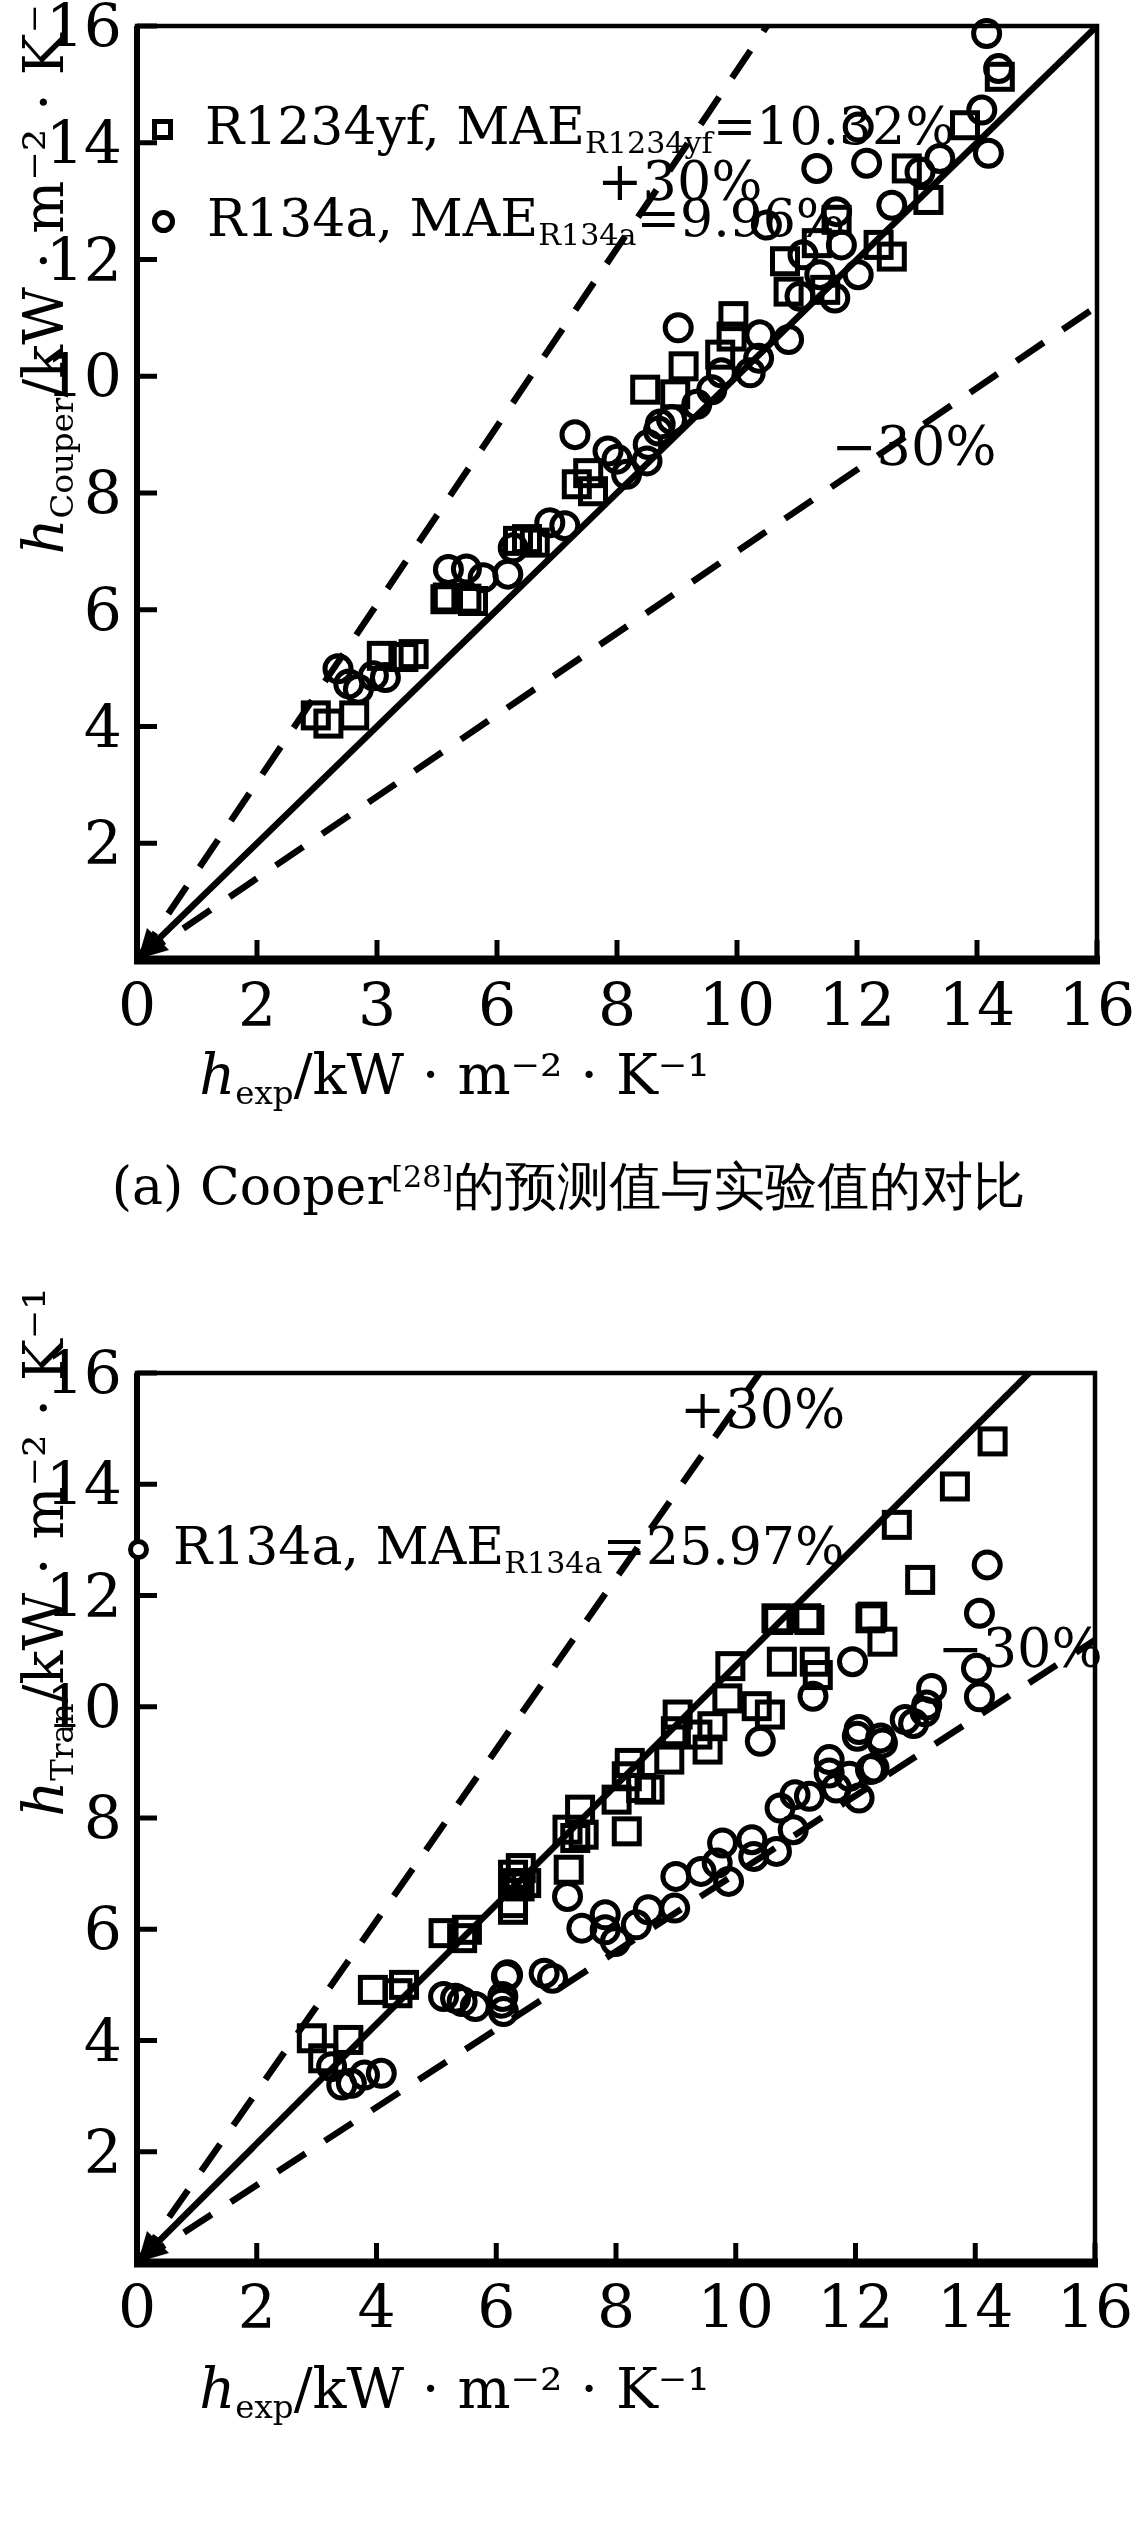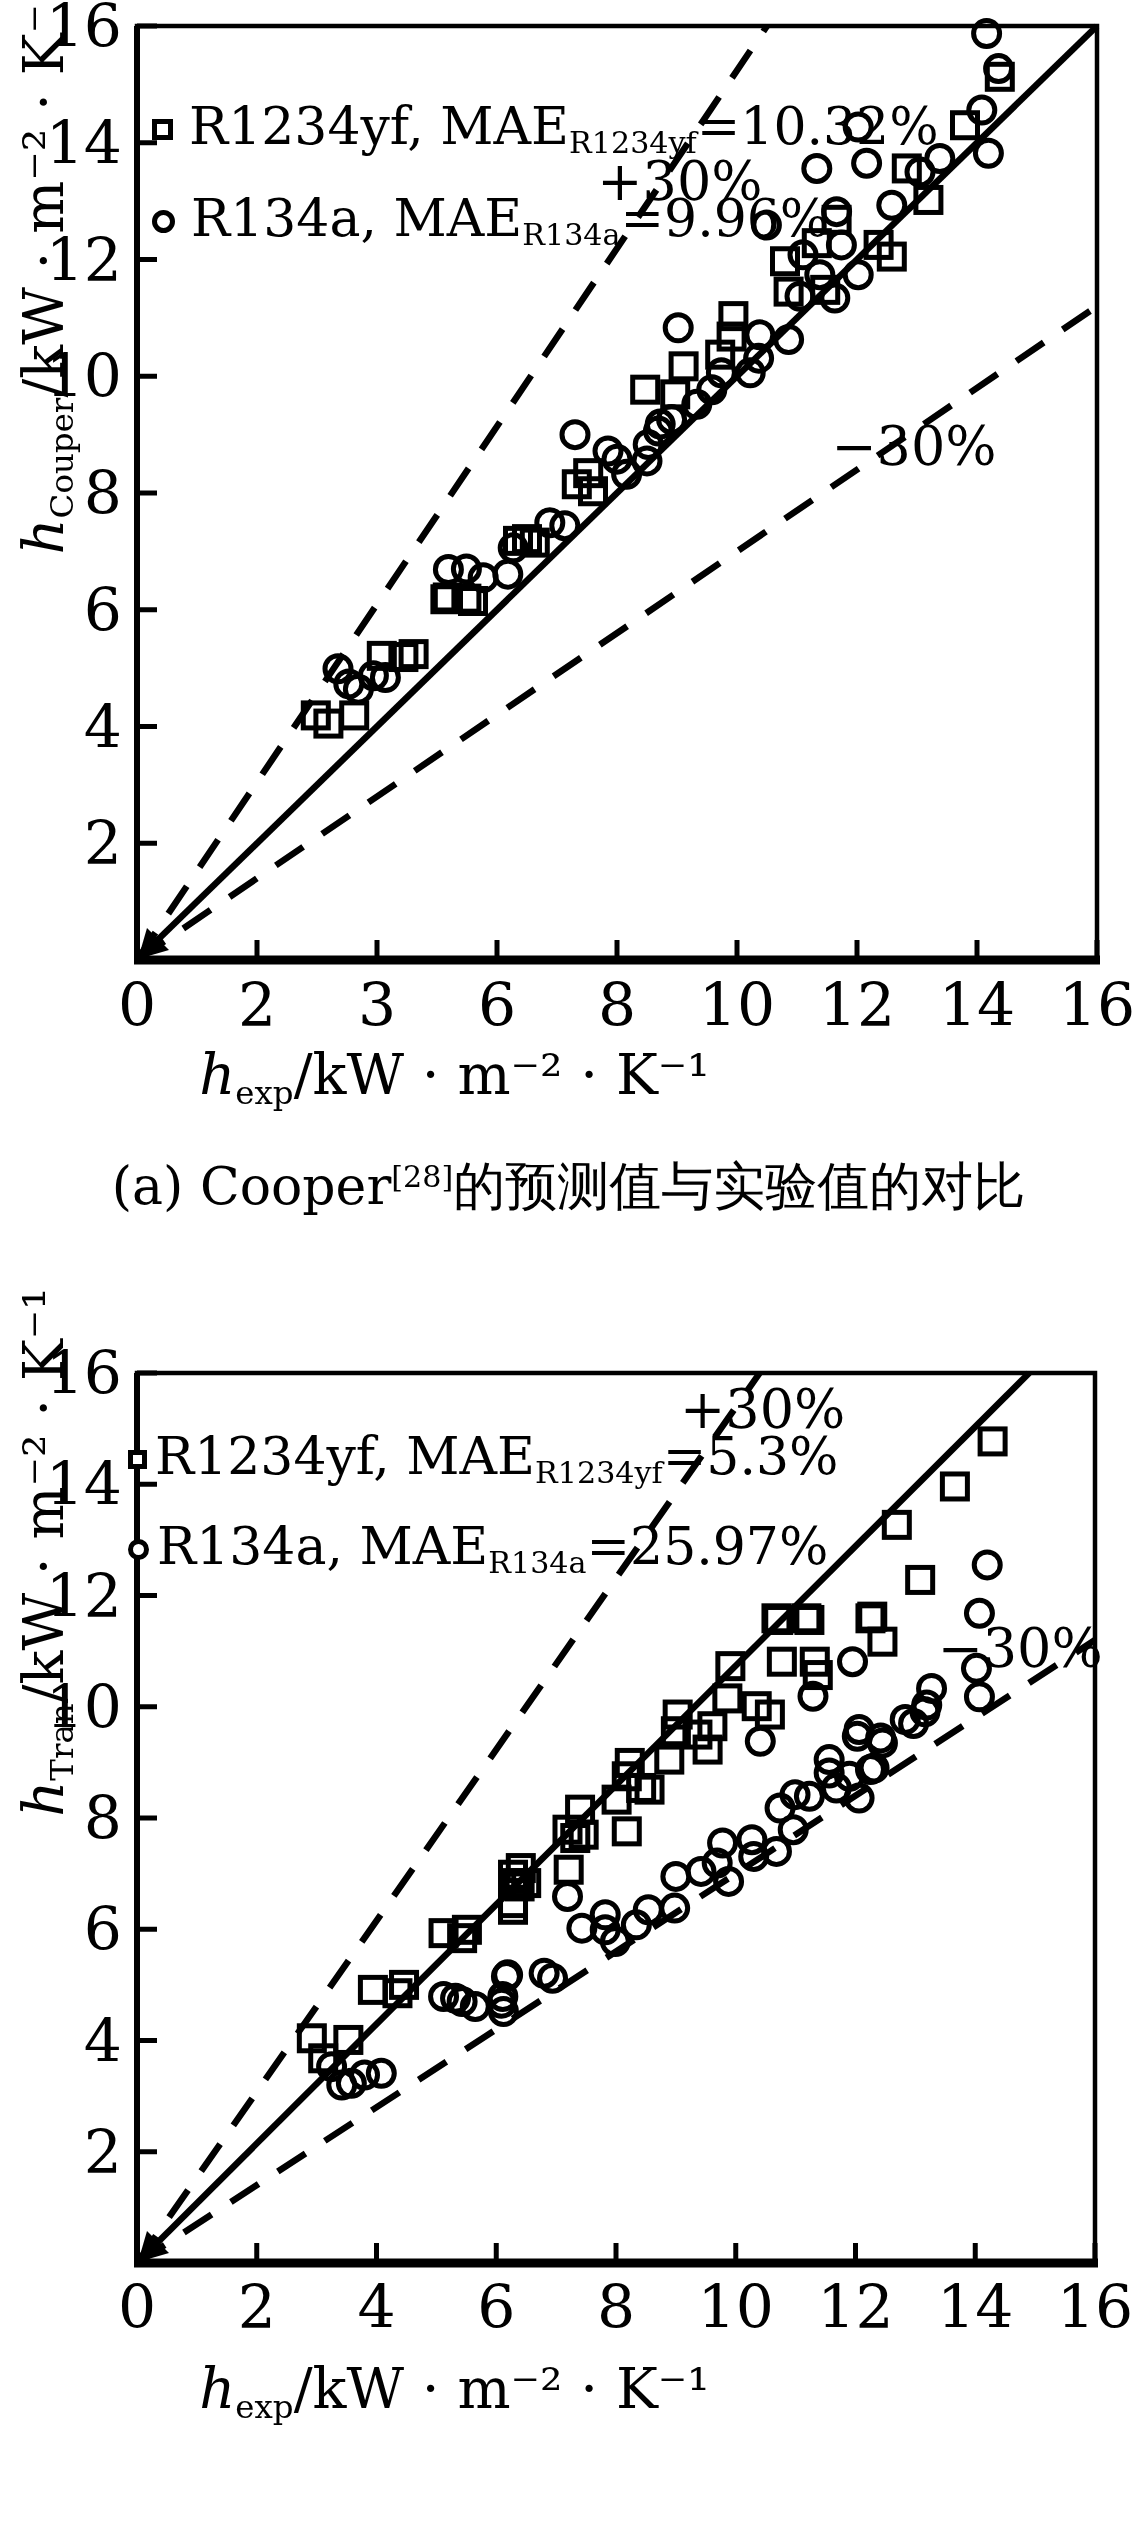--- a/index.html
+++ b/index.html
@@ -2,21 +2,21 @@
 <html><head>
 <meta charset="utf-8">
 <style>
   html,body{margin:0;padding:0;background:#ffffff;}
   body{width:1137px;height:2540px;position:relative;overflow:hidden;
        font-family:"DejaVu Serif","Liberation Serif",serif;color:#000;}
   #stage{position:absolute;left:0;top:0;width:1137px;height:2540px;}
   svg#plot{position:absolute;left:0;top:0;}
   .overlay{position:absolute;left:0;top:0;width:1137px;height:2540px;pointer-events:none;}
   .legend-row{position:absolute;display:flex;align-items:center;white-space:nowrap;
-              font-size:52px;line-height:1;}
+              font-size:52px;line-height:1;gap:16px;}
   .lg-marker{display:inline-block;box-sizing:border-box;border:5px solid #000;background:#fff;}
   .lg-square{width:21px;height:21px;margin-right:16px;}
   .lg-circle{width:23px;height:23px;border-radius:50%;margin-right:16px;}
   .lg-square-b{width:19px;height:19px;margin-right:8px;}
   .lg-circle-b{width:21px;height:21px;border-radius:50%;margin-right:8px;}
   .sub{font-size:0.58em;vertical-align:-0.3em;}
   .sup{font-size:0.58em;vertical-align:0.55em;}
   .ivar{font-style:italic;}
   .x-title{position:absolute;left:0;width:909px;text-align:center;font-size:56px;white-space:nowrap;}
   .y-title{position:absolute;white-space:nowrap;font-size:56px;transform:translate(-50%,-50%) rotate(-90deg);}
@@ -318,24 +318,20 @@
     <div class="y-title" style="left:46px;top:268px;">
       <span class="ivar">h</span><span class="sub">Couper</span><span>/kW · m⁻² · K⁻¹</span>
     </div>
     <div class="x-title" style="top:1042px;">
       <span class="ivar">h</span><span class="sub">exp</span><span>/kW · m⁻² · K⁻¹</span>
     </div>
     <div class="caption" style="top:1152px;">
       <span>(a) Cooper</span><span class="sup">[28]</span><span>的预测值与实验值的对比</span>
     </div>
 
-    <div class="legend-row" style="left:128px;top:1430px;">
-      <span class="lg-marker lg-square-b"></span>
-      <span><span>R1234yf, MAE</span><span class="sub">R1234yf</span><span>=5.3%</span></span>
-    </div>
     <div class="legend-row" style="left:128px;top:1520px;">
       <span class="lg-marker lg-circle-b"></span>
       <span><span>R134a, MAE</span><span class="sub">R134a</span><span>=25.97%</span></span>
     </div>
 
     <div class="y-title" style="left:46px;top:1552px;">
       <span class="ivar">h</span><span class="sub">Tran</span><span>/kW · m⁻² · K⁻¹</span>
     </div>
     <div class="x-title" style="top:2356px;">
       <span class="ivar">h</span><span class="sub">exp</span><span>/kW · m⁻² · K⁻¹</span>

